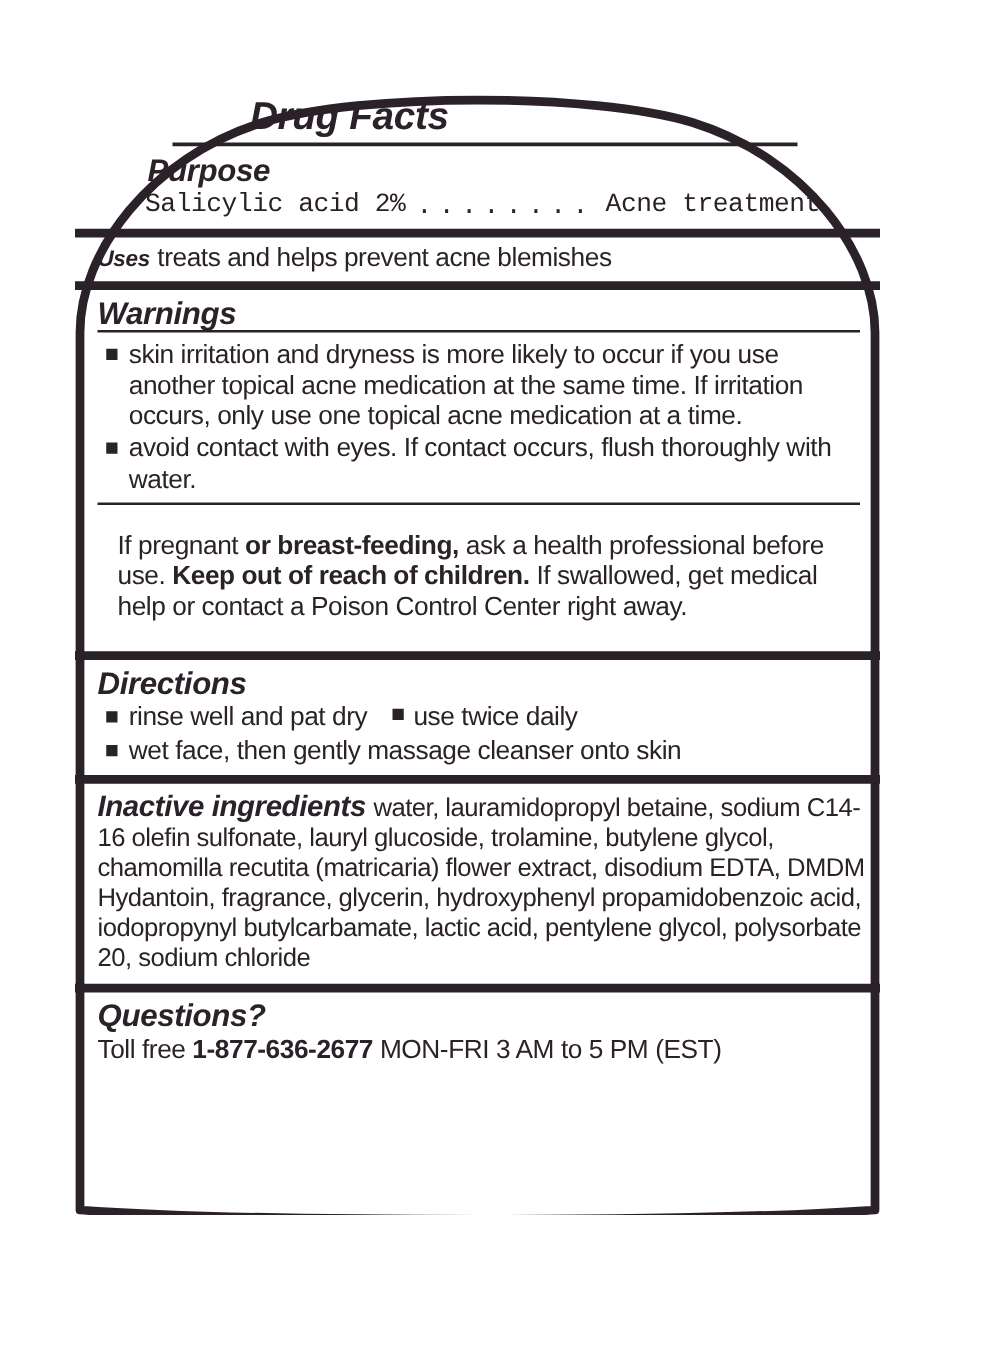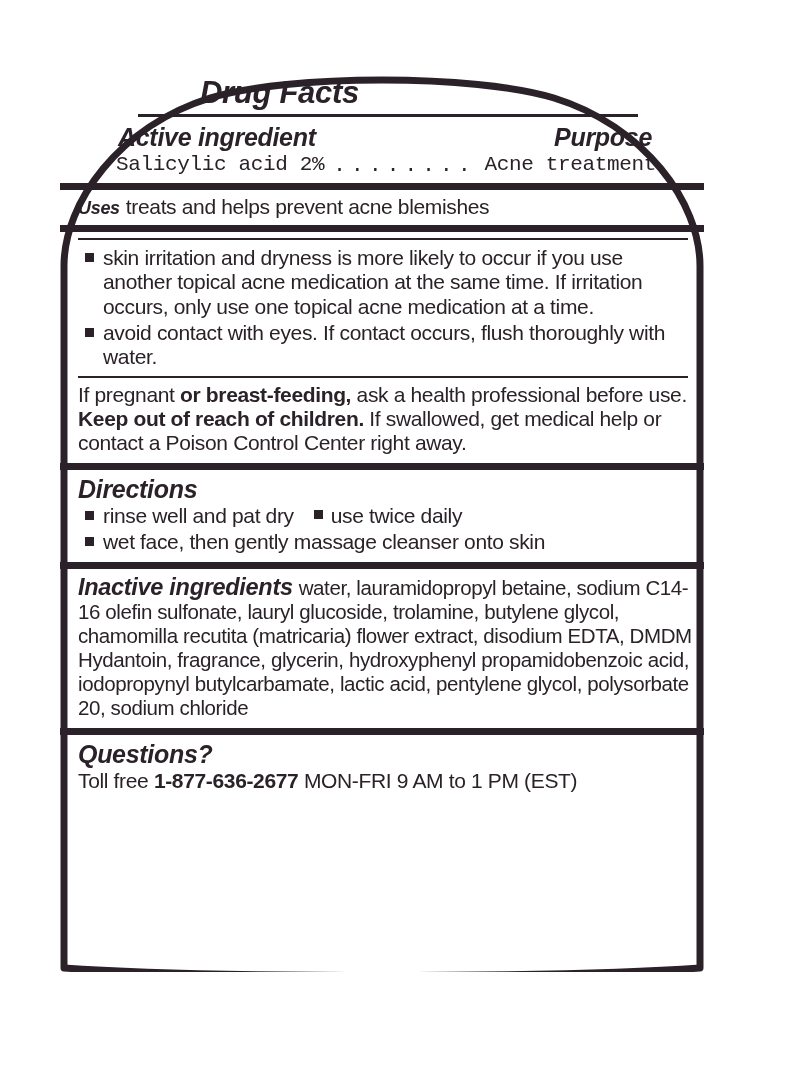--- a/index.html
+++ b/index.html
@@ -192,59 +192,59 @@
 
     <div class="sec">
       <div id="title-row">
         <span class="h-big">Drug Facts</span>
       </div>
       <div id="title-rule"></div>
     </div>
 
     <div class="sec">
       <div id="ai-head">
-        <span class="h-sec">Active ingredient</span>
         <span class="h-sec">Purpose</span>
       </div>
       <div id="ai-row">
         <span class="body-t">Salicylic acid 2%</span>
         <span class="leader" style="text-overflow: clip;">........................................</span>
         <span class="body-t">Acne treatment</span>
       </div>
     </div>
 
     <div class="rule-thick"></div>
 
     <div class="sec sec-uses">
       <span class="h-inline" style="font-style:italic;">Uses</span><span class="body-t" style="margin-left:6px;">treats and helps prevent acne blemishes</span>
     </div>
 
     <div class="rule-thick"></div>
 
     <div class="sec sec-warn">
+      <div class="h-sec">Warnings</div>
     </div>
     <div class="rule-hair" style="margin:0 16px 0 18px;"></div>
 
     <div class="sec sec-when">
 
       <div class="bul">
         <span class="bul-sq"></span>
         <span class="bul-tx body-t">skin irritation and dryness is more likely to occur if you use another topical acne medication at the same time. If irritation occurs, only use one topical acne medication at a time.</span>
       </div>
 
       <div class="bul">
         <span class="bul-sq"></span>
         <span class="bul-tx body-t">avoid contact with eyes. If contact occurs, flush thoroughly with water.</span>
       </div>
     </div>
 
     <div class="rule-hair" style="margin:0 16px 0 18px;"></div>
 
     <div class="sec sec-preg">
-      <p class="body-t" style="margin:0;"><span>If pregnant </span><b class="strong">or breast-feeding,</b><span> ask a health professional before use. </span><b class="strong">Keep out of reach of children.</b><span> If swallowed, get medical help or contact a Poison Control Center right away.</span></p>
+      <p class="body-t" style="margin:16px;"><span>If pregnant </span><b class="strong">or breast-feeding,</b><span> ask a health professional before use. </span><b class="strong">Keep out of reach of children.</b><span> If swallowed, get medical help or contact a Poison Control Center right away.</span></p>
     </div>
 
     <div class="rule-thick"></div>
 
     <div class="sec sec-dir">
       <div class="h-sec">Directions</div>
 
       <div class="bul">
         <span class="bul-sq"></span>
         <span class="bul-tx body-t nowrapline"><span>rinse well and pat dry</span><span class="bul-sq inline-sq"></span><span>use twice daily</span></span>
@@ -259,17 +259,17 @@
     <div class="rule-thick"></div>
 
     <div class="sec sec-inact">
       <p class="body-sm" style="margin:0;"><span class="h-sec" style="font-size:23.5px;">Inactive ingredients</span><span style="margin-left:6px;">water, lauramidopropyl betaine, sodium C14-16 olefin sulfonate, lauryl glucoside, trolamine, butylene glycol, chamomilla recutita (matricaria) flower extract, disodium EDTA, DMDM Hydantoin, fragrance, glycerin, hydroxyphenyl propamidobenzoic acid, iodopropynyl butylcarbamate, lactic acid, pentylene glycol, polysorbate 20, sodium chloride</span></p>
     </div>
 
     <div class="rule-thick"></div>
 
     <div class="sec sec-quest">
       <div class="h-sec">Questions?</div>
-      <p class="body-t" style="margin:2px 0 0 0;"><span>Toll free </span><b class="strong">1-877-636-2677</b><span> MON-FRI 9 AM to 1 PM (EST)</span></p>
+      <p class="body-t" style="margin:2px 0 0 0;"><span>Toll free </span><b class="strong">1-877-636-2677</b><span> MON-FRI 3 AM to 5 PM (EST)</span></p>
     </div>
 
   </div>
 </div>
 
 </body></html>

